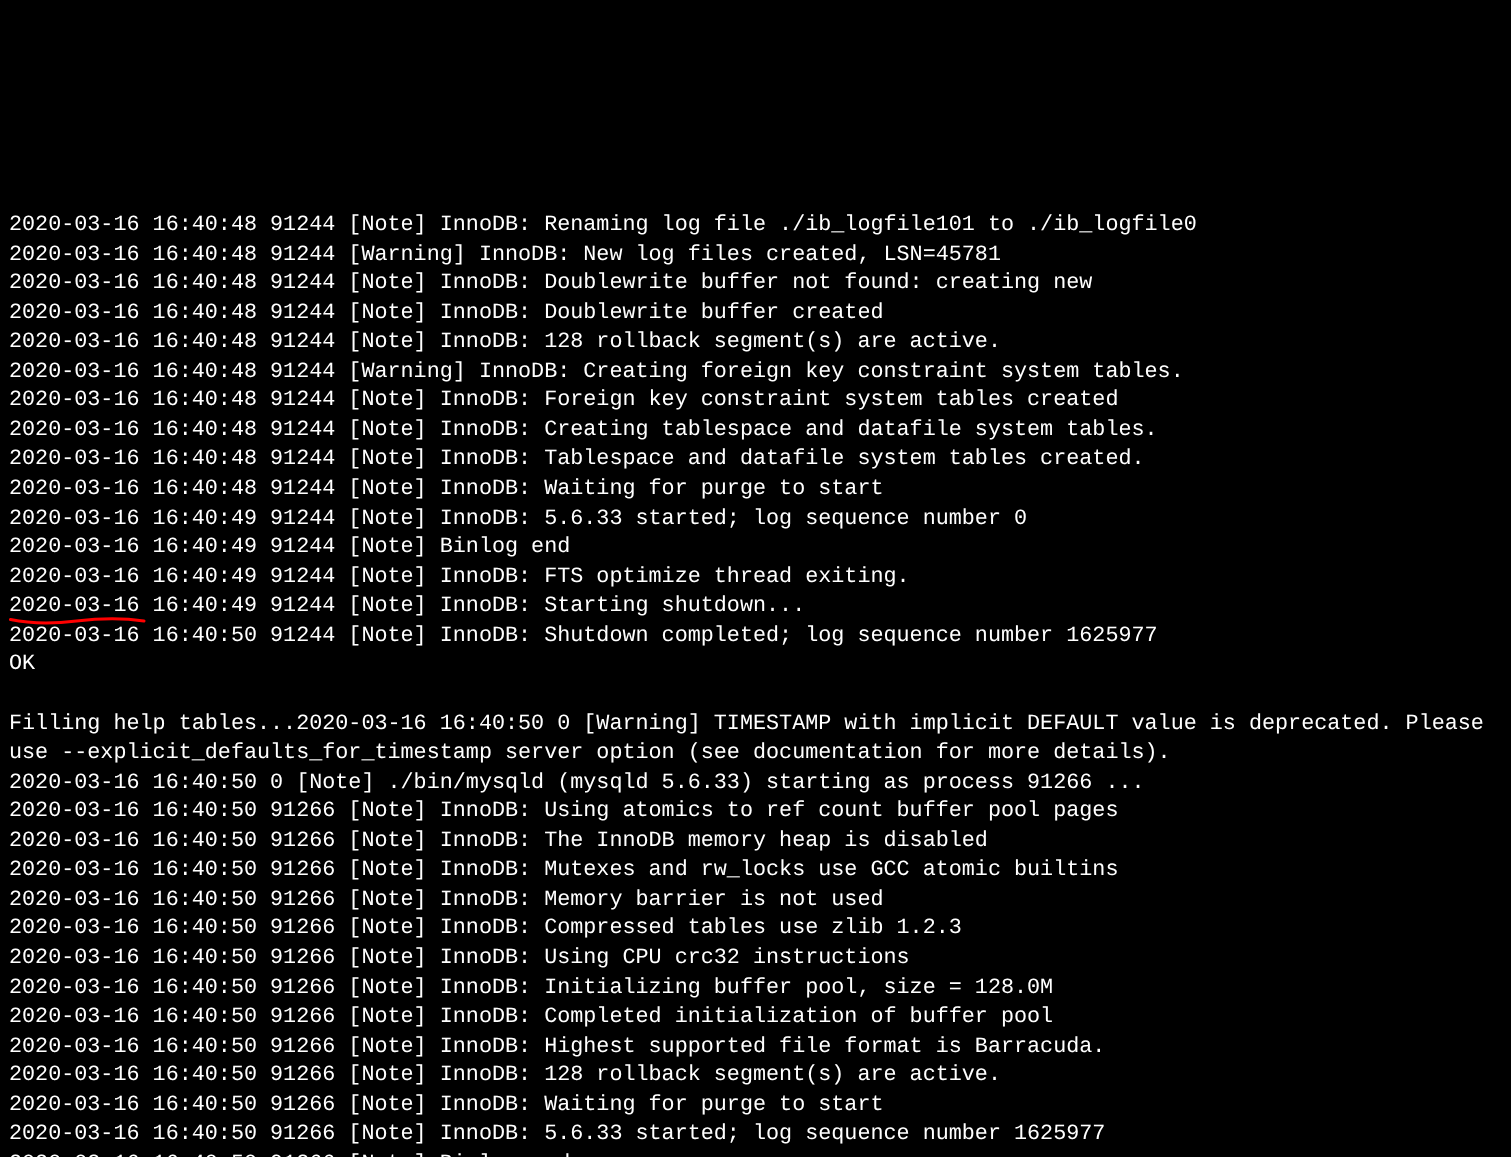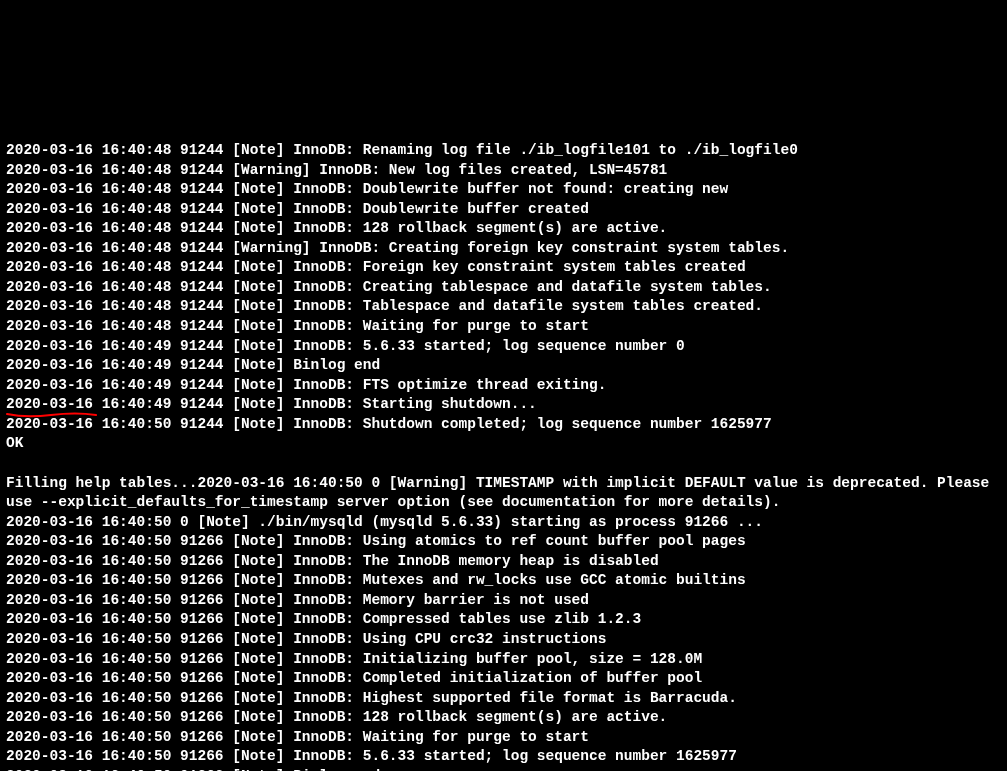--- a/index.html
+++ b/index.html
@@ -16,21 +16,20 @@
       padding: 4px 6px;
       white-space: pre-wrap;
       word-break: break-all;
       width: 1007px;
     }
     .terminal-output {
       position: relative;
     }
     .log-line {
       display: block;
-      font-weight: bold;
     }
     .underline-annotation {
       position: absolute;
       height: 10px;
       pointer-events: none;
     }
     .underline-annotation svg {
       width: 100%;
       height: 100%;
     }

